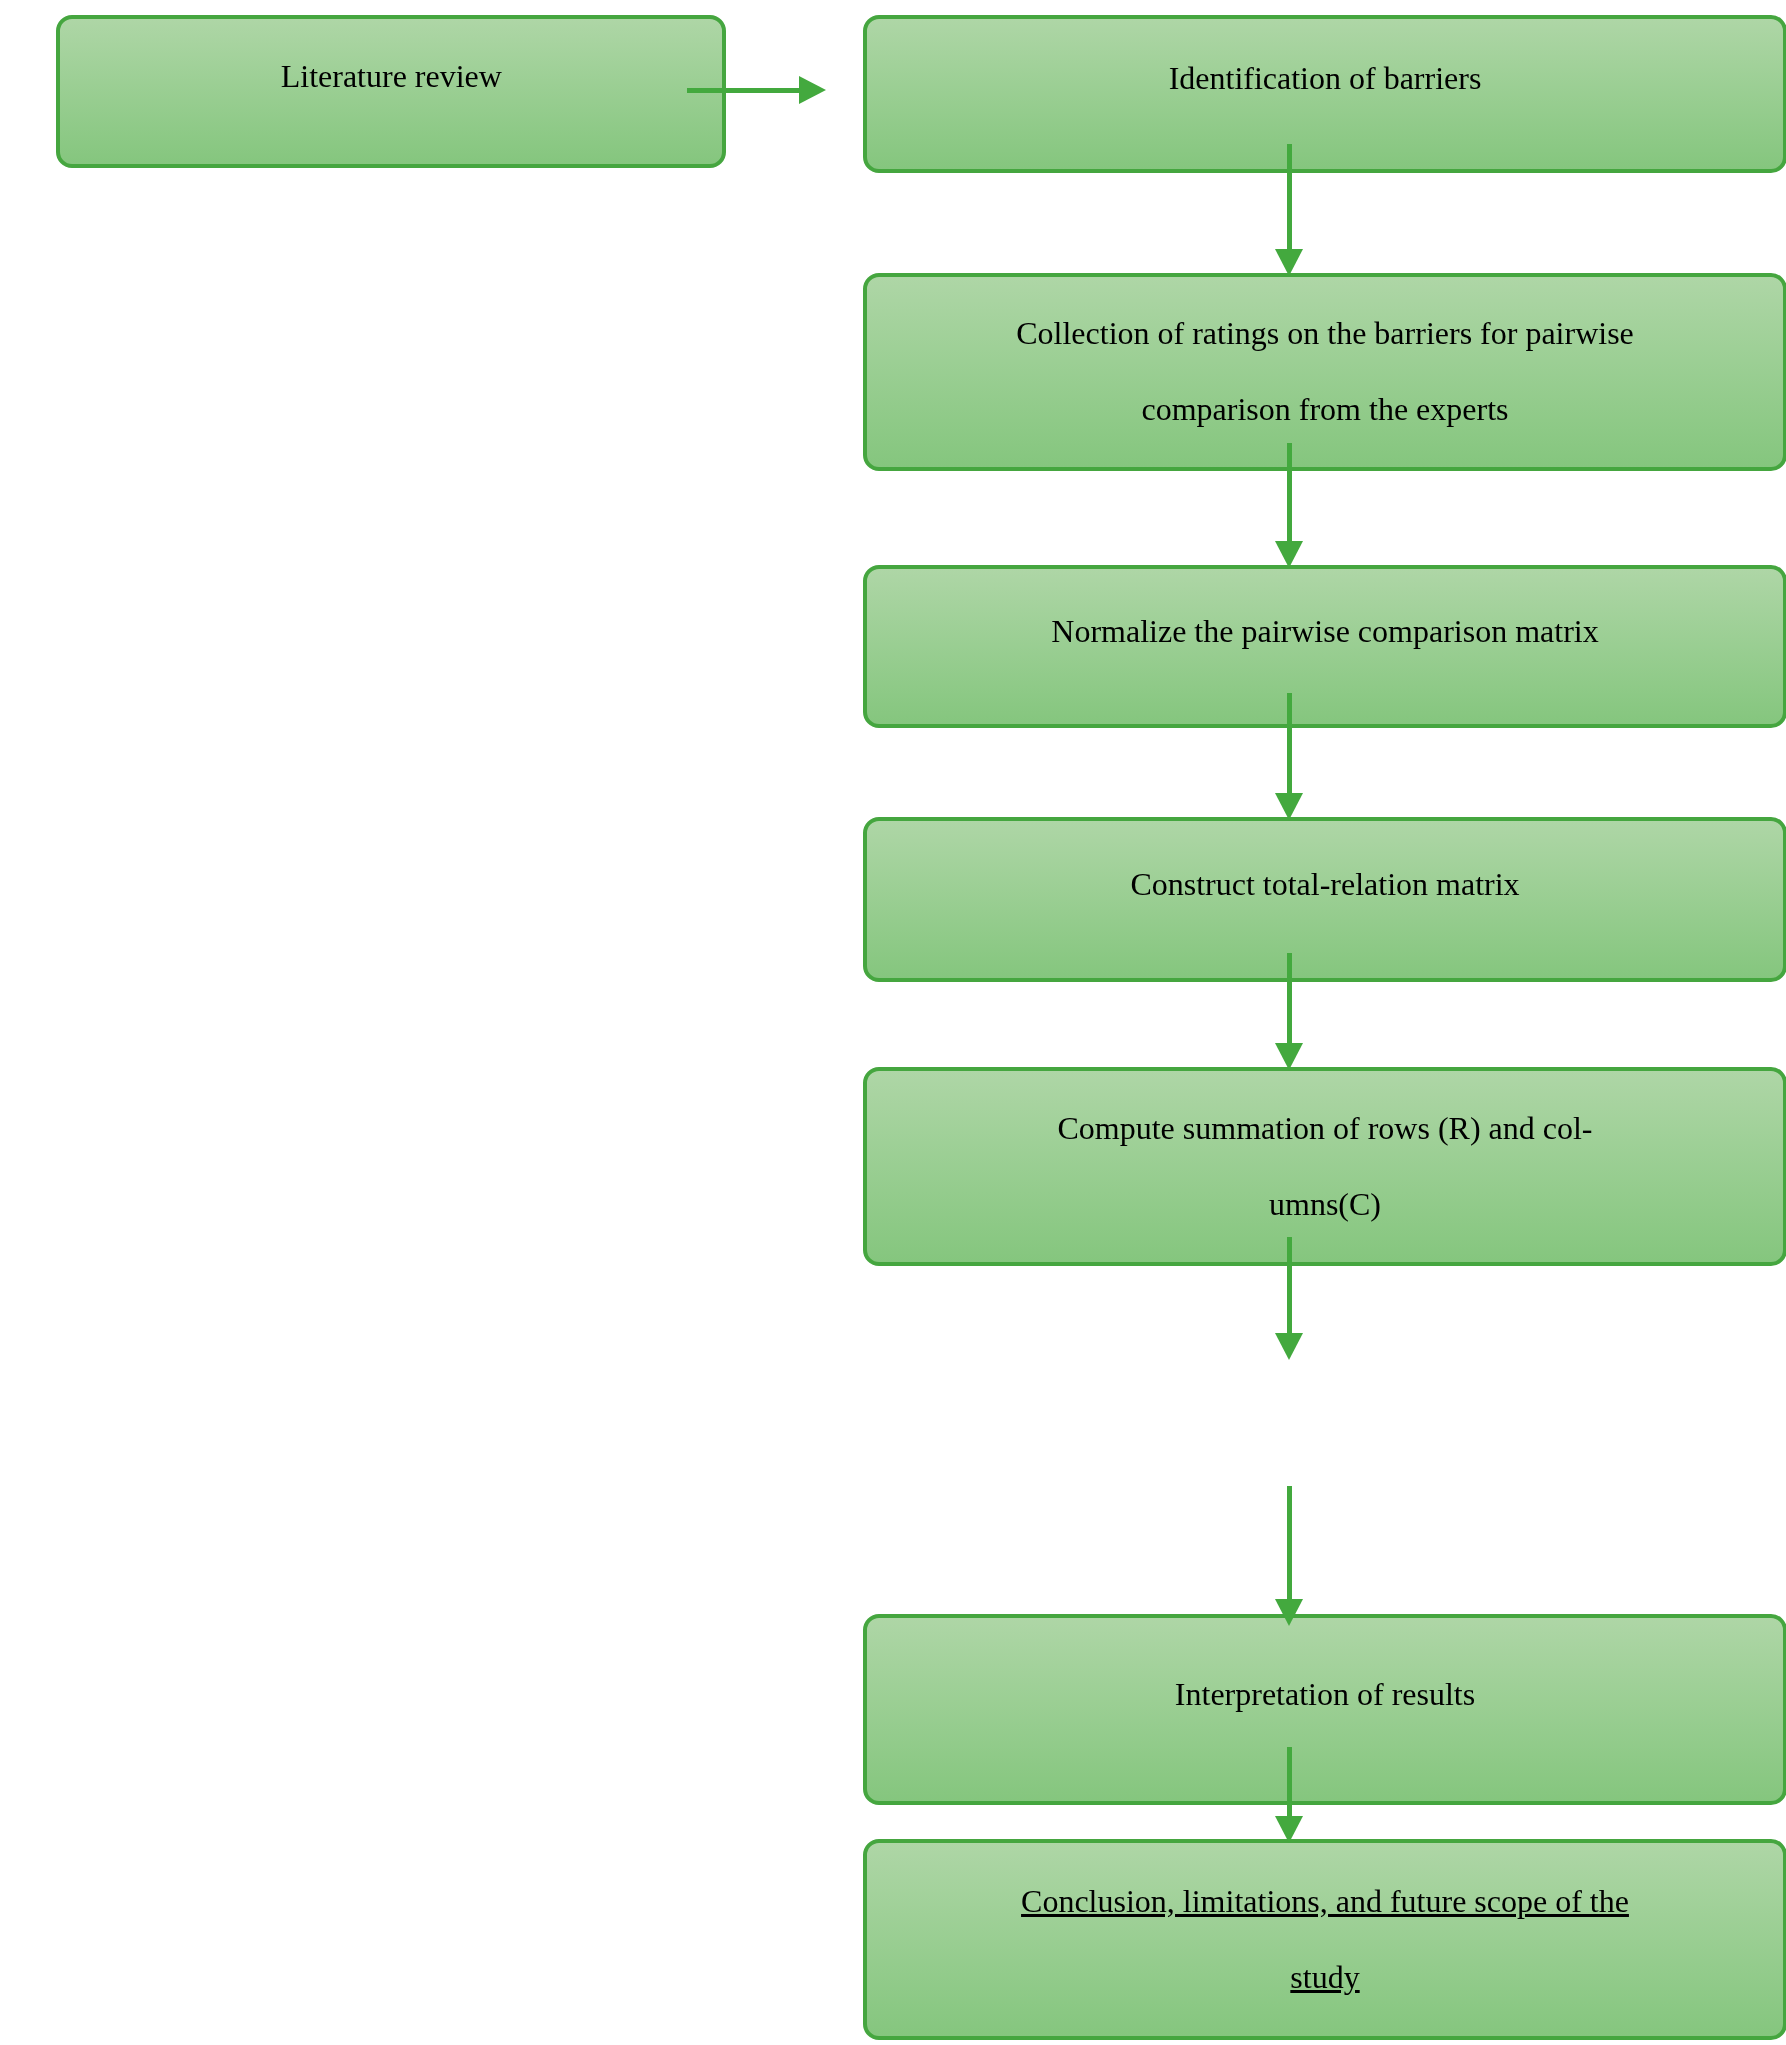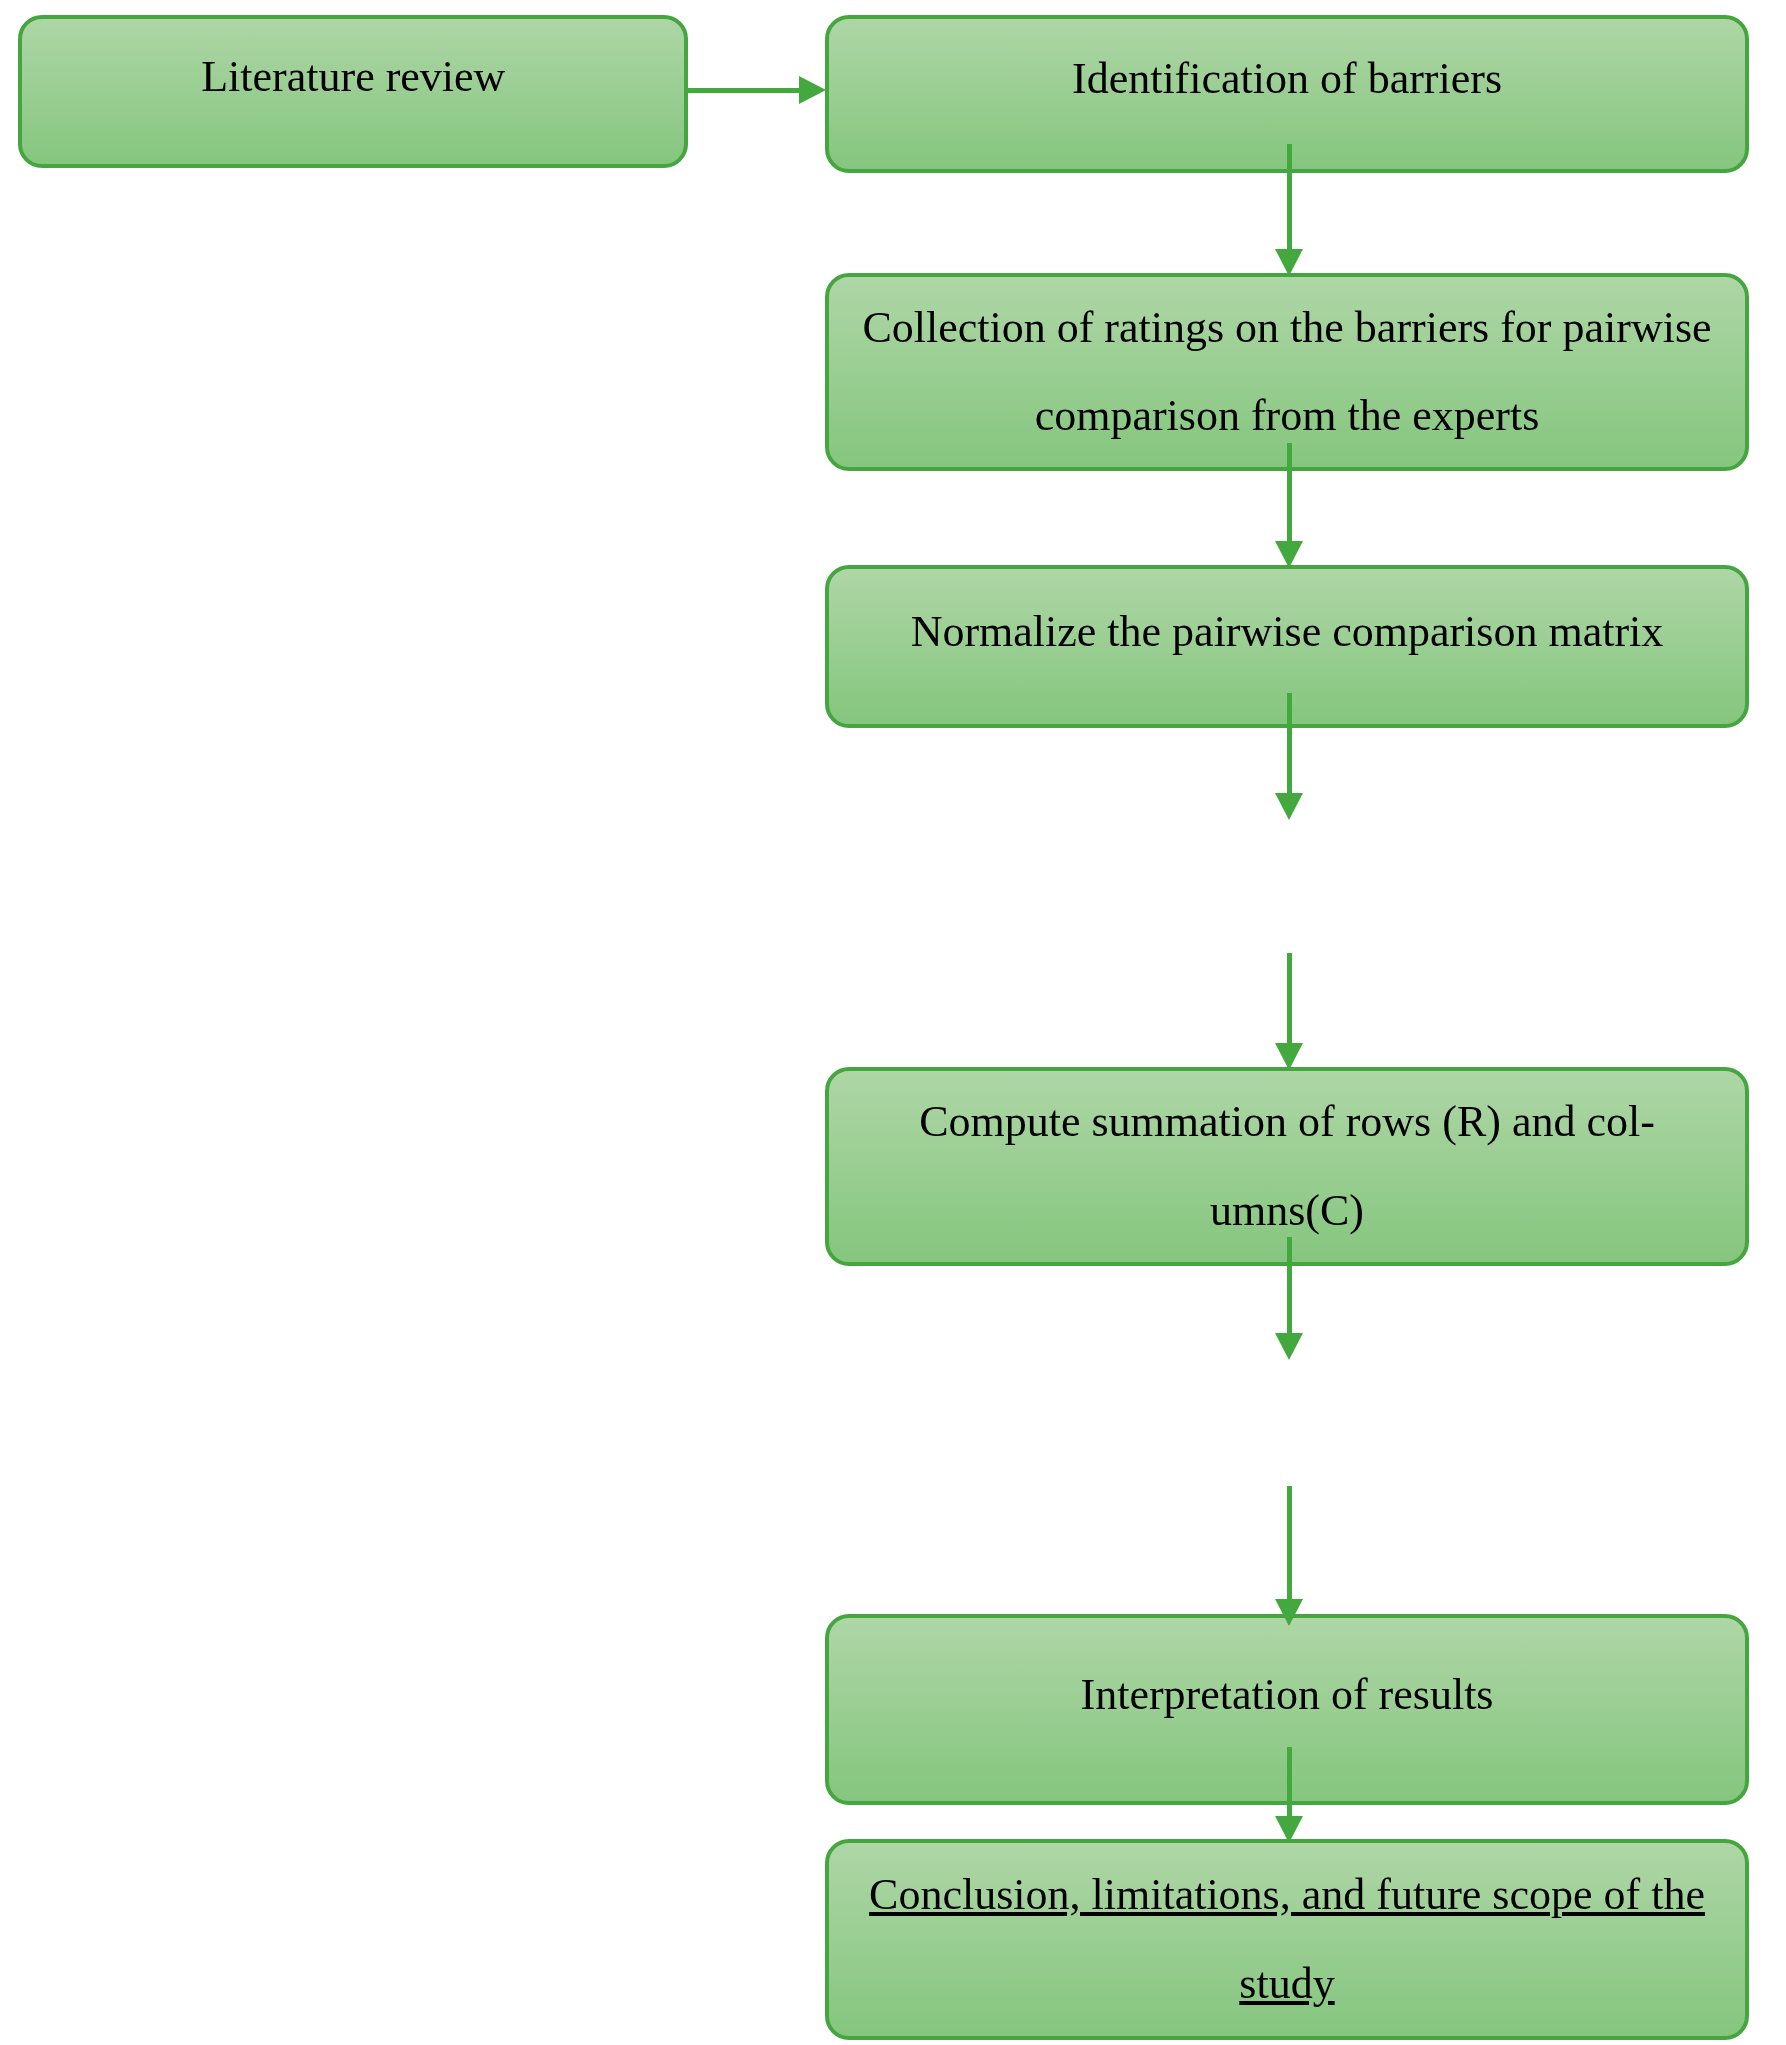--- a/index.html
+++ b/index.html
@@ -17,31 +17,32 @@
     width:1786px;
     height:2046px;
     background:var(--bg);
     overflow:hidden;
     font-family:"Liberation Serif","DejaVu Serif",serif;
   }
   .box{
     position:absolute;
     box-sizing:border-box;
     border:4.2px solid var(--green-border);
-    border-radius:24px;
+    border-radius:16px;
     background:linear-gradient(to bottom,var(--fill-top),var(--fill-bottom));
     display:flex;
     flex-direction:column;
     justify-content:center;
     align-items:center;
     text-align:center;
     color:var(--text);
-    font-size:44px;
+    font-size:32px;
     line-height:1.05;
     z-index:2;
+    margin-left:38px;
   }
   .box.one{padding-bottom:29px;}
   .box.two{gap:42px;}
   .box span{display:block;white-space:nowrap;}
 
   
   #b1{left:18.3px;  top:14.7px;   width:670px; height:153px;}
   #b2{left:825px;top:14.7px;   width:924px; height:158px;}
   #b3{left:825px;top:273px;  width:924px; height:198px;text-align:right;}
   #b4{left:825px;top:565px; width:924px; height:163px;}
@@ -89,20 +90,23 @@
 
   <div class="box two" id="b3">
     <span>Collection of ratings on the barriers for pairwise</span>
     <span>comparison from the experts</span>
   </div>
 
   <div class="box one" id="b4">
     <span>Normalize the pairwise comparison matrix</span>
   </div>
 
+  <div class="box one" id="b5">
+    <span>Construct total-relation matrix</span>
+  </div>
 
   <div class="box two" id="b6">
     <span>Compute summation of rows (R) and col-</span>
     <span>umns(C)</span>
   </div>
 
 
   <div class="box one" id="b8">
     <span>Interpretation of results</span>
   </div>

